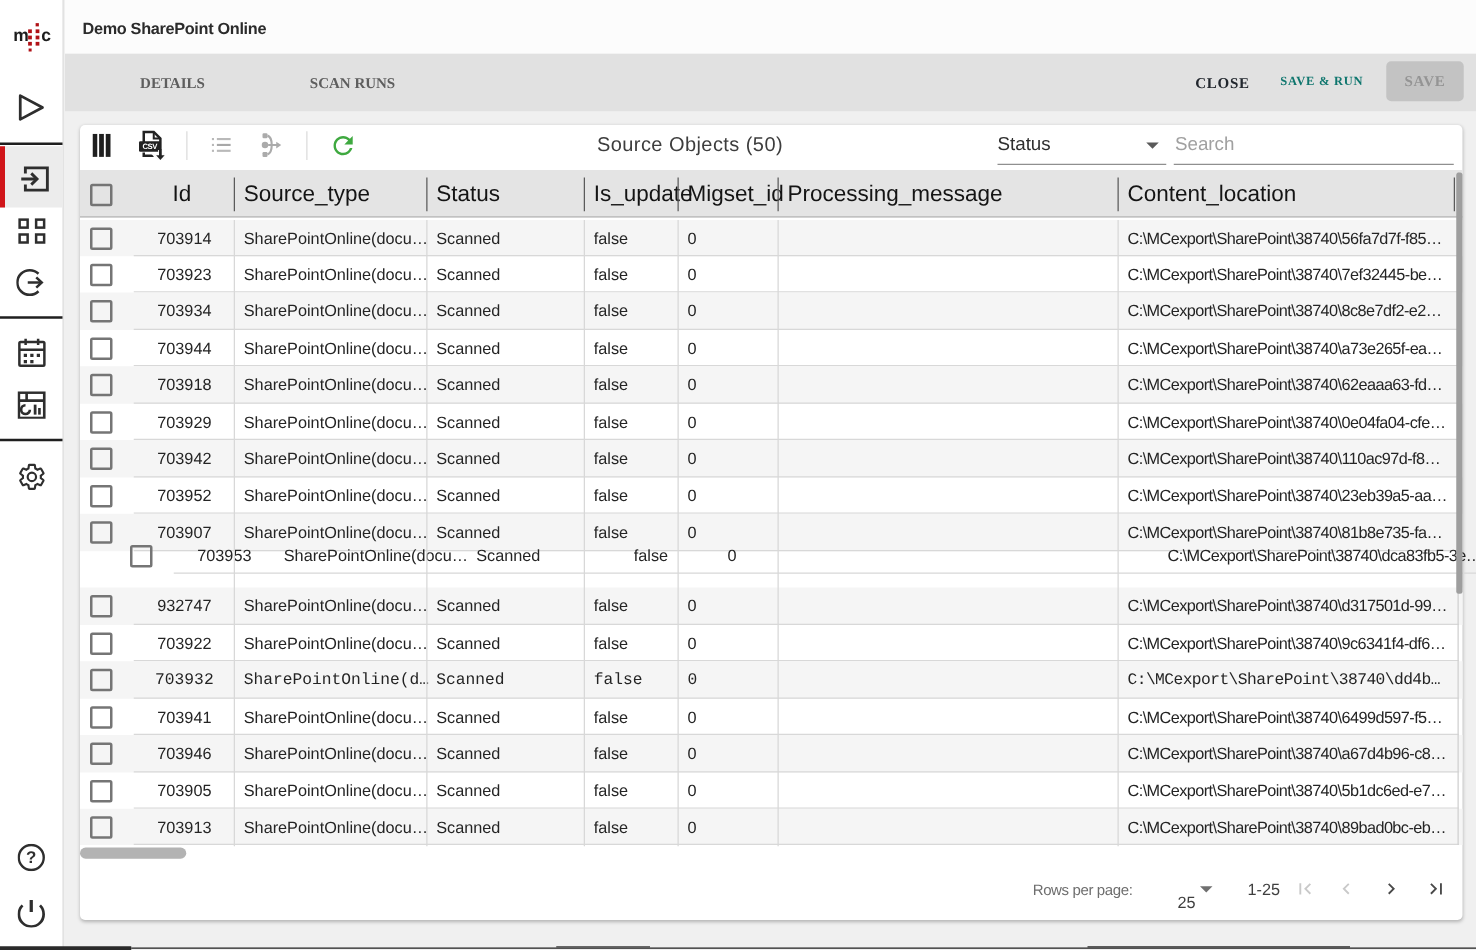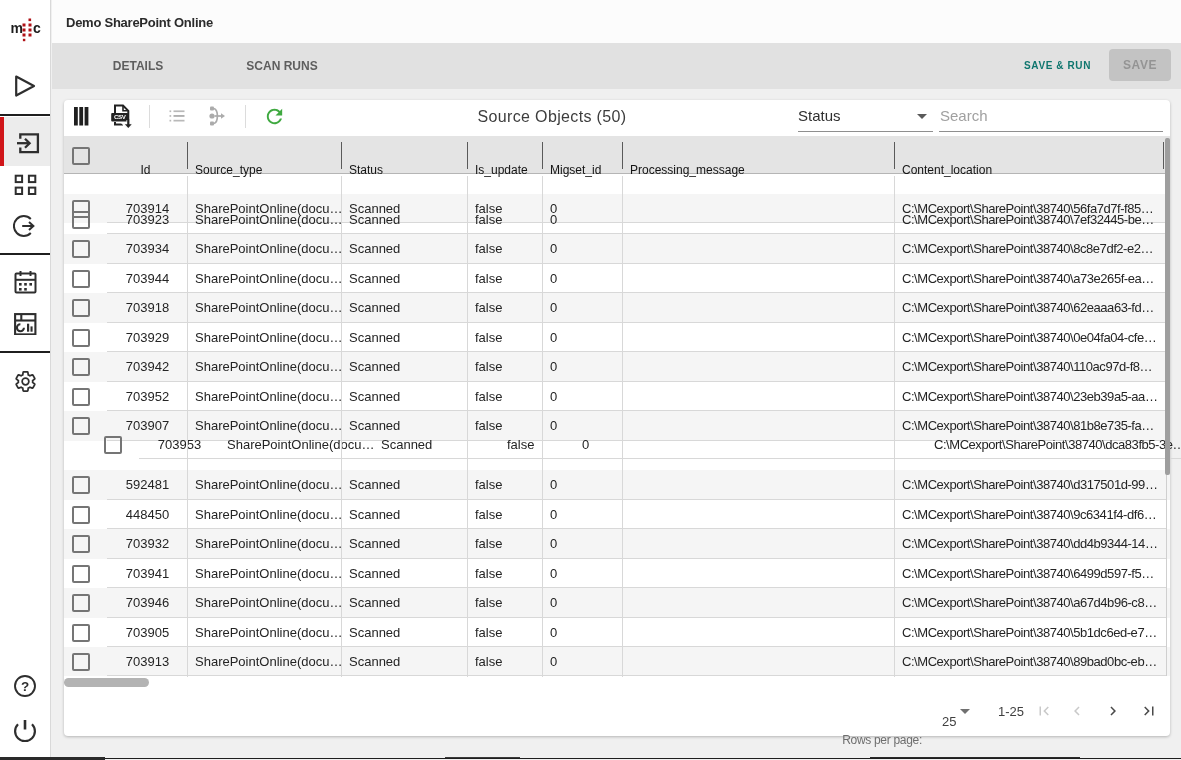--- a/index.html
+++ b/index.html
@@ -4,40 +4,40 @@
 <style>
 * { margin:0; padding:0; box-sizing:border-box; }
 html,body { width:1181px; height:760px; overflow:hidden; font-family:"Liberation Sans", sans-serif; background:#f0f0f0; }
 .abs { position:absolute; }
 #sidebar { position:absolute; left:0; top:0; width:51px; height:760px; background:#fff; border-right:1px solid #d9d9d9; z-index:5; }
 .sdiv { position:absolute; left:0; width:50px; height:2px; background:#1f1f1f; }
 #activeitem { position:absolute; left:0; top:117px; width:50px; height:49px; background:#ececec; }
 #activeitem .bar { position:absolute; left:0; top:0; width:4px; height:49px; background:#d01519; }
 #titlebar { position:absolute; left:52px; top:0; width:1129px; height:43px; background:#fcfcfc; }
 #titlebar .t { position:absolute; left:14px; top:15px; font-size:13px; font-weight:700; color:#2b2b2b; letter-spacing:-0.25px;}
-#tabbar { position:absolute; left:52px; top:43px; width:1129px; height:46px; background:#e1e1e1; }
+#tabbar { position:absolute; left:52px; top:43px; width:1129px; height:46px; background:#e1e1e1;font-family:Liberation Serif, serif; }
 .tab { position:absolute; top:0; width:144px; height:46px; line-height:46px; text-align:center; font-size:12px; font-weight:700; letter-spacing:0px; color:#5e5e5e; }
 .tab.active { background:#fafafa; border-radius:5px 5px 0 0; color:#d01519; border-top:4px solid #d01519; line-height:42px; }
 #btn-close { position:absolute; top:0; height:46px; line-height:46px; left:886px; width:80px; text-align:center; font-size:12px; font-weight:700; letter-spacing:0.6px; color:#22272e; }
 #btn-saverun { position:absolute; top:0; height:50px; line-height:46px; left:958px; width:95px; text-align:center; font-size:10px; font-weight:700; letter-spacing:0.6px; color:#0f766e; }
 #btn-save { position:absolute; top:6px; left:1057px; width:62px; height:32px; line-height:32px; background:#c3c3c3; border-radius:4px; text-align:center; font-size:12px; font-weight:700; letter-spacing:0.6px; color:#949494; }
 #card { position:absolute; left:64px; top:100px; width:1106px; height:636px; background:#fff; border-radius:4px; box-shadow:0 1px 3px rgba(0,0,0,0.25);padding-left:40px; }
 
 #toolbar { position:absolute; left:0; top:0; width:1106px; height:36px; }
 .tdiv { position:absolute; top:5px; width:1px; height:23px; background:#dcdcdc; }
 #tb-title { position:absolute; left:488px; top:8px; transform:translateX(-50%); font-size:16px; letter-spacing:0.35px; color:#3d3d3d; white-space:nowrap; }
 #sel-status { position:absolute; left:734px; top:7px; font-size:15px; color:#2f2f2f; }
 #sel-underline { position:absolute; left:734px; top:31px; width:135px; height:1px; background:#8f8f8f; }
 #sel-arrow { position:absolute; left:853px; top:14px; width:0; height:0; border-left:5px solid transparent; border-right:5px solid transparent; border-top:5px solid #5a5a5a; }
 #search-ph { position:absolute; left:876px; top:7px; font-size:15px; color:#a0a0a0; }
 #search-underline { position:absolute; left:875px; top:31px; width:224px; height:1px; background:#8f8f8f; }
 
 #thead { position:absolute; left:0; top:36px; width:1106px; height:38px; background:#e4e4e4; border-bottom:1px solid #b5b5b5; }
 .hsep { position:absolute; top:6px; width:1px; height:27px; background:#5a5a5a; }
-.hlabel { position:absolute; top:0; height:38px; line-height:38px; font-size:12px; color:#141414; white-space:nowrap;margin-top:15px; }
+.hlabel { position:absolute; top:0; height:38px; line-height:38px; font-size:18px; color:#141414; white-space:nowrap; }
 
 .cb { position:absolute; width:18px; height:18px; border:2px solid #757575; border-radius:2px; background:transparent; }
 
 #tbody { position:absolute; left:0; top:75.5px; width:1106px; height:501px; }
 .row { position:absolute; left:0; width:1106px; height:29.47px; }
 .row.odd { background:#f5f5f5; }
 .rline { position:absolute; left:43px; bottom:0; width:1060px; height:1px; background:#d8d8d8; }
 .vline { position:absolute; top:75.5px; width:1px; height:501px; background:#d8d8d8; z-index:2; }
 .cell { position:absolute; top:0; height:29.47px; line-height:29.47px; font-size:13px; color:#242424; white-space:nowrap; overflow:hidden; text-overflow:ellipsis; }
 .c-id { left:44px; width:79px; text-align:center; }
@@ -46,35 +46,36 @@
 .c-up { left:411px; width:60px; }
 .c-mig { left:486px; width:60px; }
 .c-loc { left:838px; width:256px; letter-spacing:-0.45px; }
 
 #vtrack { position:absolute; left:1102px; top:38px; width:1px; height:538px; background:#cfcfcf; }
 #vthumb { position:absolute; left:1101px; top:38px; width:4.5px; height:337px; background:#9e9e9e; border-radius:2px; }
 
 #hthumb { position:absolute; left:0px; top:578px; width:85px; height:9px; background:#b3b3b3; border-radius:4.5px; }
 
 #pag { position:absolute; left:0; top:590px; width:1106px; height:46px; font-size:12px; color:#6e6e6e; }
-#rpp { position:absolute; right:248px; top:15px; letter-spacing:-0.3px;margin-top:28px; }
+#rpp { position:absolute; right:264px; top:15px; letter-spacing:-0.3px; }
 #p25 { position:absolute; left:878px; top:14px; font-size:13px; color:#3f3f3f;margin-top:10px; }
 #p25-arrow { position:absolute; left:896px; top:19px; width:0; height:0; border-left:5px solid transparent; border-right:5px solid transparent; border-top:5px solid #707070; }
 #prange { position:absolute; left:934px; top:14px; font-size:13px; color:#3f3f3f; }
 .navicon { position:absolute; top:12px; }
 #bottombar { position:absolute; left:0; top:755px; width:1181px; height:5px; z-index:9; }
 </style>
 </head>
 <body>
 <div id="titlebar">
     <div class="t">Demo SharePoint Online</div>
   </div>
 <div id="tabbar">
   <div class="tab" style="left:14px;">DETAILS</div>
   <div class="tab" style="left:158px;">SCAN RUNS</div>
+  <div id="btn-close">CLOSE</div>
   <div id="btn-saverun">SAVE &amp; RUN</div>
   <div id="btn-save">SAVE</div>
 </div>
 
 <div id="card">
   <div id="toolbar">
     <svg class="abs" style="left:10px;top:7px;" width="15" height="19" viewBox="0 0 15 19">
       <rect x="0" y="0" width="3.8" height="18.5" fill="#1f1f1f"></rect>
       <rect x="5.3" y="0" width="3.8" height="18.5" fill="#1f1f1f"></rect>
       <rect x="10.6" y="0" width="3.8" height="18.5" fill="#1f1f1f"></rect>
@@ -136,21 +137,21 @@
     <div class="hsep" style="left:123px;"></div>
     <div class="hsep" style="left:277px;"></div>
     <div class="hsep" style="left:403px;"></div>
     <div class="hsep" style="left:478px;"></div>
     <div class="hsep" style="left:558px;"></div>
     <div class="hsep" style="left:830px;"></div>
     <div class="hsep" style="left:1099px;"></div>
   </div>
 
   <div id="tbody">
-<div class="row odd" style="top:18px;">
+<div class="row odd" style="top:0.0px;">
       <div class="cb" style="left:8px; top:6px;"></div>
       <div class="cell c-id">703914</div>
       <div class="cell c-st">SharePointOnline(document)</div>
       <div class="cell c-status">Scanned</div>
       <div class="cell c-up">false</div>
       <div class="cell c-mig">0</div>
       <div class="cell c-loc">C:\MCexport\SharePoint\38740\56fa7d7f-f854-8a2b-11ea</div>
       <div class="rline"></div>
     </div>
 <div class="row" style="top:29.47px;">
@@ -238,39 +239,39 @@
       <div class="cell c-id">703953</div>
       <div class="cell c-st">SharePointOnline(document)</div>
       <div class="cell c-status">Scanned</div>
       <div class="cell c-up">false</div>
       <div class="cell c-mig">0</div>
       <div class="cell c-loc">C:\MCexport\SharePoint\38740\dca83fb5-3e4-8a2b-11ea</div>
       <div class="rline"></div>
     </div>
 <div class="row odd" style="top:294.7px;">
       <div class="cb" style="left:8px; top:6px;"></div>
-      <div class="cell c-id">592481</div>
+      <div class="cell c-id">932747</div>
       <div class="cell c-st">SharePointOnline(document)</div>
       <div class="cell c-status">Scanned</div>
       <div class="cell c-up">false</div>
       <div class="cell c-mig">0</div>
       <div class="cell c-loc">C:\MCexport\SharePoint\38740\d317501d-994-8a2b-11ea</div>
       <div class="rline"></div>
     </div>
 <div class="row" style="top:324.17px;">
       <div class="cb" style="left:8px; top:6px;"></div>
-      <div class="cell c-id">448450</div>
+      <div class="cell c-id">703922</div>
       <div class="cell c-st">SharePointOnline(document)</div>
       <div class="cell c-status">Scanned</div>
       <div class="cell c-up">false</div>
       <div class="cell c-mig">0</div>
       <div class="cell c-loc">C:\MCexport\SharePoint\38740\9c6341f4-df64-8a2b-11ea</div>
       <div class="rline"></div>
     </div>
-<div class="row odd" style="top:353.64px;">
+<div class="row odd" style="top:353.64px;font-family:Liberation Mono, monospace;">
       <div class="cb" style="left:8px; top:6px;"></div>
       <div class="cell c-id">703932</div>
       <div class="cell c-st">SharePointOnline(document)</div>
       <div class="cell c-status">Scanned</div>
       <div class="cell c-up">false</div>
       <div class="cell c-mig">0</div>
       <div class="cell c-loc">C:\MCexport\SharePoint\38740\dd4b9344-144-8a2b-11ea</div>
       <div class="rline"></div>
     </div>
 <div class="row" style="top:383.11px;">

